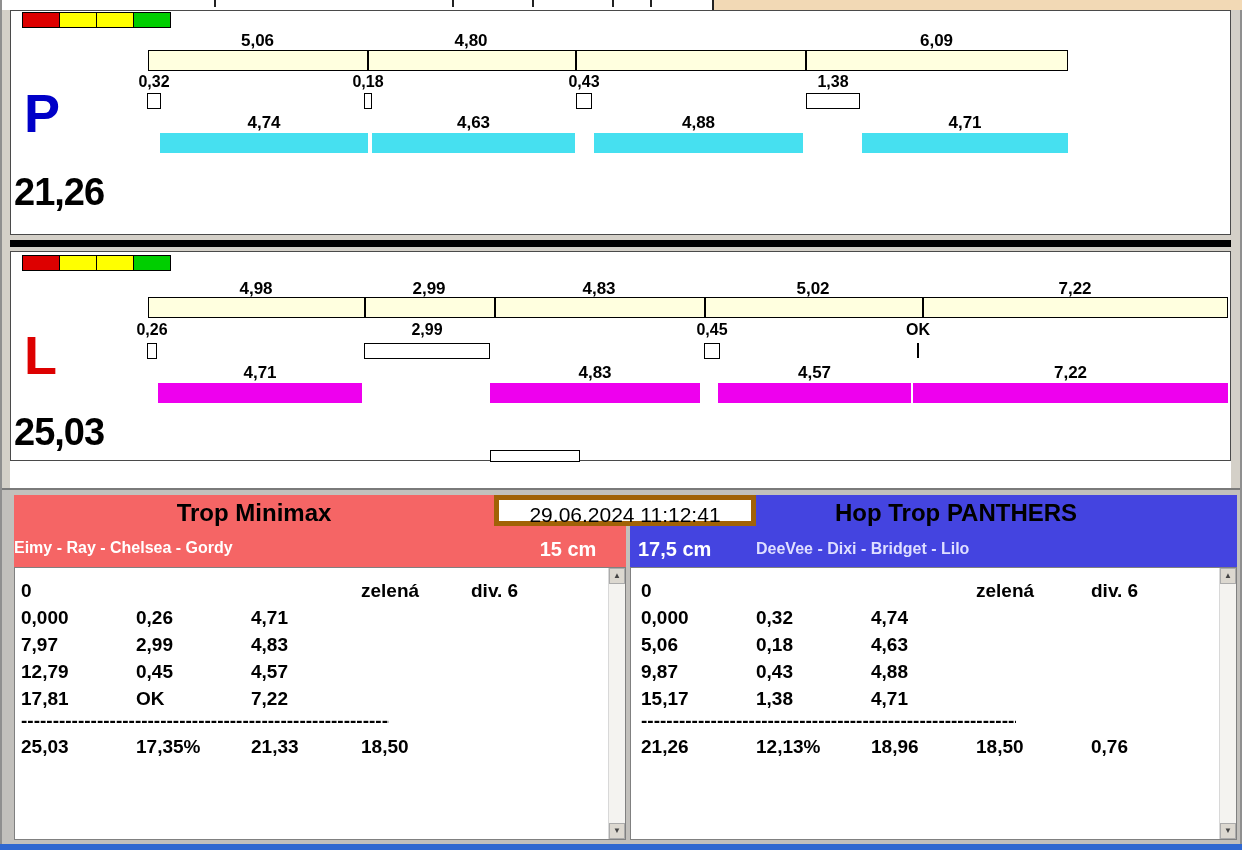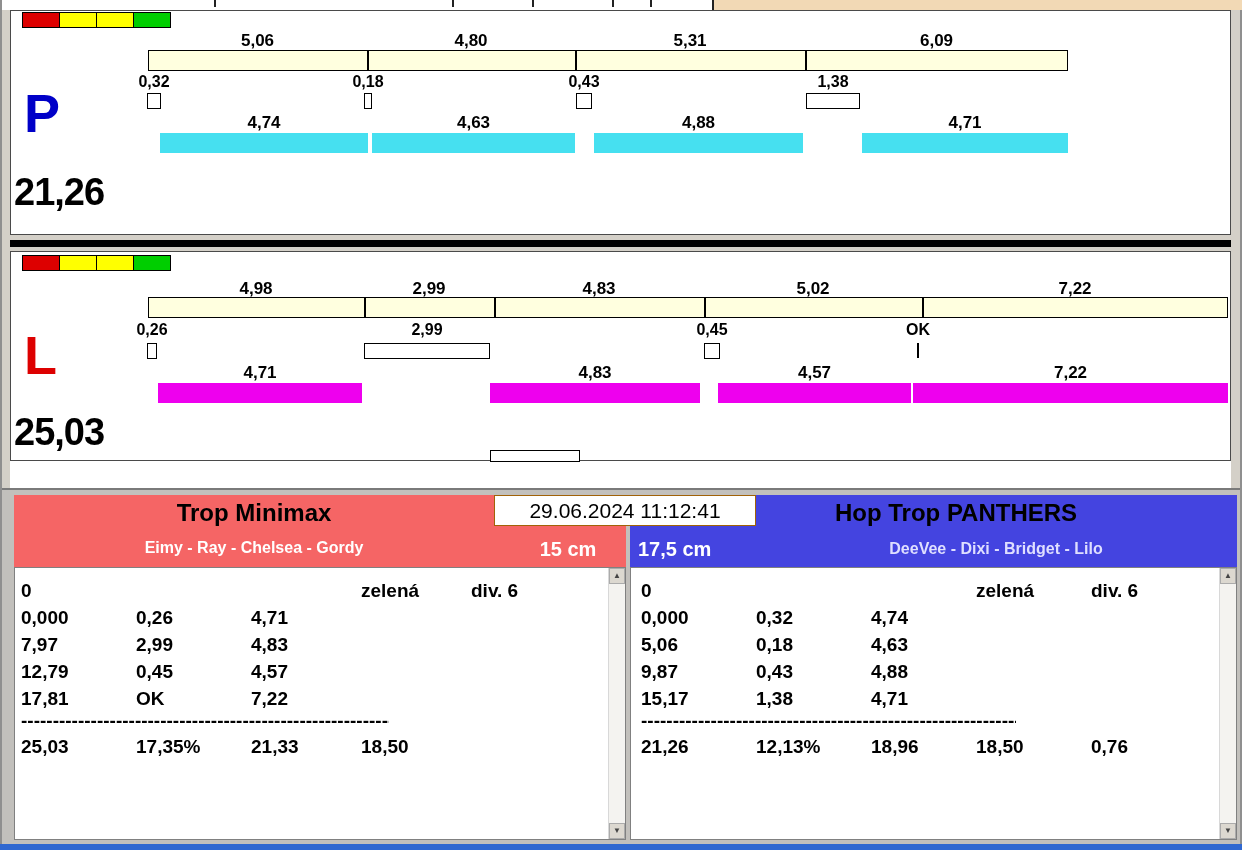--- a/index.html
+++ b/index.html
@@ -22,23 +22,23 @@
   .clabel { position:absolute; font-weight:bold; font-size:16px; transform:translateX(-50%); white-space:nowrap; color:#000; }
   .splitbar { position:absolute; height:21px; background:#FFFFDF; border:1px solid #000; }
   .vdiv { position:absolute; width:2px; height:21px; background:#000; }
   .cbox { position:absolute; height:16px; background:#FFF; border:1px solid #000; }
   .oktick { position:absolute; width:2px; height:15px; background:#000; }
   .legbar { position:absolute; height:20px; }
   .divider { position:absolute; background:#000; }
   .bottom { position:absolute; left:2px; top:488px; width:1238px; height:356px; background:#C2C0BC; border-top:2px solid #7A7A7A; }
   .theader { position:absolute; height:72px; }
   .tname { position:absolute; font-weight:bold; font-size:24px; color:#000; text-align:center; }
-  .tmembers { position:absolute; font-weight:bold; font-size:16px; text-align:center; color:#FFF; }
+  .tmembers { position:absolute; font-weight:bold; font-size:16px; text-align:left; color:#FFF; }
   .theight { position:absolute; font-weight:bold; font-size:20px; color:#FFF; }
-  .tsbox { position:absolute; left:494px; top:495px; width:262px; height:31px; background:#FFF; border:1px solid #a16207;
+  .tsbox { position:absolute; left:494px; top:495px; width:262px; height:31px; background:#FFF; border:5px solid #a16207;
            font-size:21px; text-align:center; line-height:29px; color:#000; z-index:5; }
   .datapanel { position:absolute; background:#FFF; border:1px solid #808080; }
   .drow { position:absolute; left:0; right:20px; display:grid; font-weight:bold; font-size:19px; color:#000; }
   .left-cols  { grid-template-columns:115px 115px 110px 110px 1fr; padding-left:6px; }
   .right-cols { grid-template-columns:115px 115px 105px 115px 1fr; padding-left:10px; }
   .dsep { position:absolute; left:6px; font-weight:bold; font-size:19px; white-space:nowrap; overflow:hidden; color:#000; }
   .sb { position:absolute; top:0; right:0; bottom:0; width:17px; background:#F4F3F0; border-left:1px solid #D8D8D8; }
   .sb-btn { position:absolute; left:0; width:16px; height:16px; background:#DCD8D0; border:1px solid #ABABAB;
             font-size:8px; color:#444; text-align:center; line-height:14px; cursor:pointer; }
   .sb-up { top:0; } .sb-down { bottom:0; }
@@ -63,21 +63,20 @@
 
   <div class="light" style="left:22px;background:#DD0000"></div>
   <div class="light" style="left:59px;background:#FFFF00"></div>
   <div class="light" style="left:96px;background:#FFFF00"></div>
   <div class="light" style="left:133px;background:#00CE00"></div>
 
   <div class="lane-letter" style="left:24px;top:86px;color:#0000C8">P</div>
 
   <div class="slabel" style="left:148px;top:31px;width:219px">5,06</div>
   <div class="slabel" style="left:367px;top:31px;width:208px">4,80</div>
-  <div class="slabel" style="left:575px;top:31px;width:230px">5,31</div>
   <div class="slabel" style="left:805px;top:31px;width:263px">6,09</div>
 
   <div class="splitbar" style="left:148px;top:50px;width:920px"></div>
   <div class="vdiv" style="left:367px;top:50px"></div>
   <div class="vdiv" style="left:575px;top:50px"></div>
   <div class="vdiv" style="left:805px;top:50px"></div>
 
   <div class="clabel" style="left:154px;top:73px">0,32</div>
   <div class="clabel" style="left:368px;top:73px">0,18</div>
   <div class="clabel" style="left:584px;top:73px">0,43</div>

